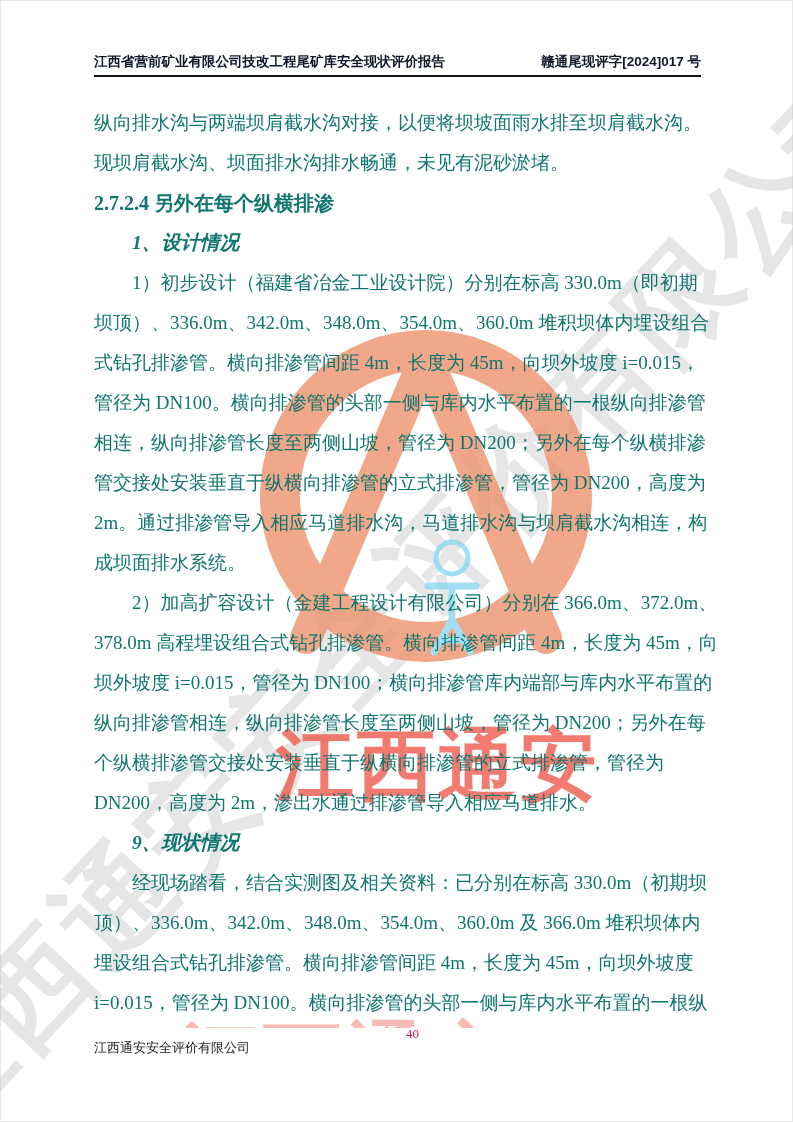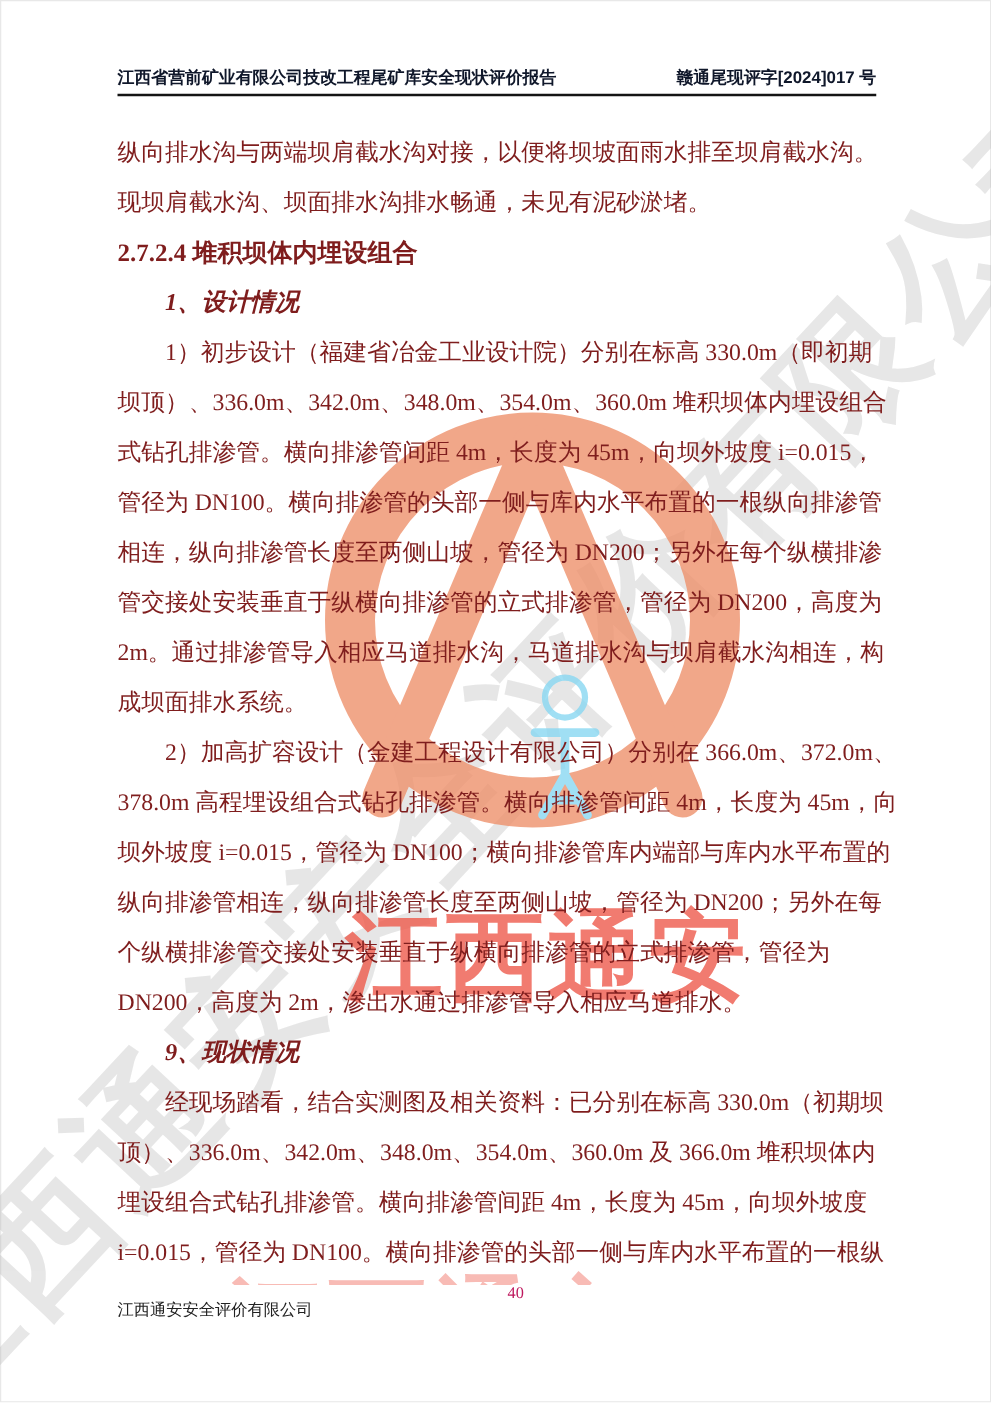--- a/index.html
+++ b/index.html
@@ -37,21 +37,21 @@
     position:absolute; left:180px; top:1013px; width:430px; height:15px;
     overflow:hidden; opacity:0.4; z-index:0; pointer-events:none;
   }
   .wm-red-clip .wm-red-inner {
     font-size:78px; font-weight:bold; letter-spacing:5px; white-space:nowrap;
     position:relative; top:-6px;
   }
   
   .doc-body {
     position:absolute; left:94px; top:103px; width:607px; z-index:2;
-    font-size:19px; line-height:40px; color:#7f1d1d; text-align:justify;
+    font-size:19px; line-height:40px; color:#0f766e; text-align:justify;
   }
   .doc-body p { margin:0; white-space:pre; }
   .doc-body p.indent { text-indent:2em; }
   .doc-body h3 { margin:0; font-size:20px; line-height:40px; font-weight:bold; white-space:pre; }
   .doc-body h4 { margin:0; font-size:19.5px; line-height:40px; font-weight:bold; padding-left:38px; white-space:pre;font-style:italic; }
   
   .page-number {
     position:absolute; left:0; top:1026px; width:793px; text-align:center; z-index:2;
     font-size:13px; color:#be185d;padding-left:16px;
   }
@@ -86,21 +86,21 @@
 
   <div class="wm-red" style="color: rgb(238, 87, 72);">江西通安</div>
 
   <div class="wm-red-clip">
     <div class="wm-red-inner" style="color: rgb(238, 87, 72);">江西通安</div>
   </div>
 
   <div class="doc-body">
     <p>纵向排水沟与两端坝肩截水沟对接，以便将坝坡面雨水排至坝肩截水沟。
 现坝肩截水沟、坝面排水沟排水畅通，未见有泥砂淤堵。</p>
-    <h3>2.7.2.4 堆积坝体内埋设组合</h3>
+    <h3>2.7.2.4 另外在每个纵横排渗</h3>
     <h4>1、设计情况</h4>
     <p class="indent">1）初步设计（福建省冶金工业设计院）分别在标高 330.0m（即初期
 坝顶）、336.0m、342.0m、348.0m、354.0m、360.0m 堆积坝体内埋设组合
 式钻孔排渗管。横向排渗管间距 4m，长度为 45m，向坝外坡度 i=0.015，
 管径为 DN100。横向排渗管的头部一侧与库内水平布置的一根纵向排渗管
 相连，纵向排渗管长度至两侧山坡，管径为 DN200；另外在每个纵横排渗
 管交接处安装垂直于纵横向排渗管的立式排渗管，管径为 DN200，高度为
 2m。通过排渗管导入相应马道排水沟，马道排水沟与坝肩截水沟相连，构
 成坝面排水系统。</p>
     <p class="indent">2）加高扩容设计（金建工程设计有限公司）分别在 366.0m、372.0m、

